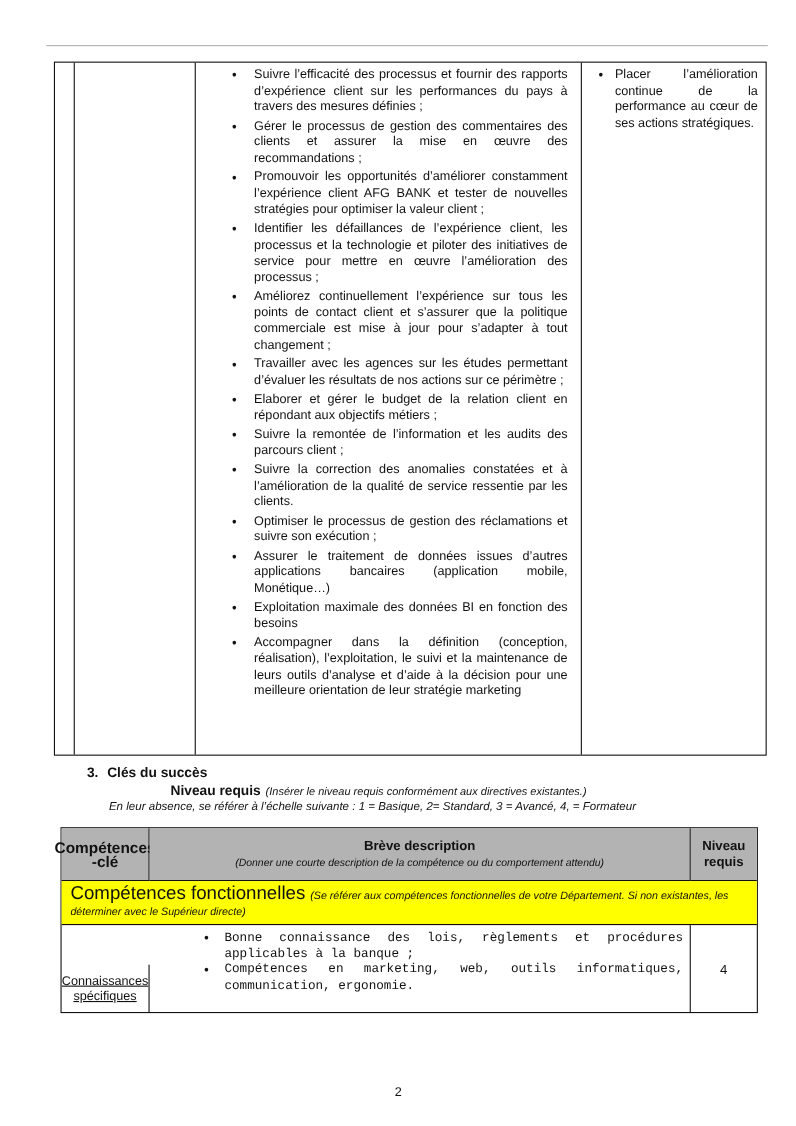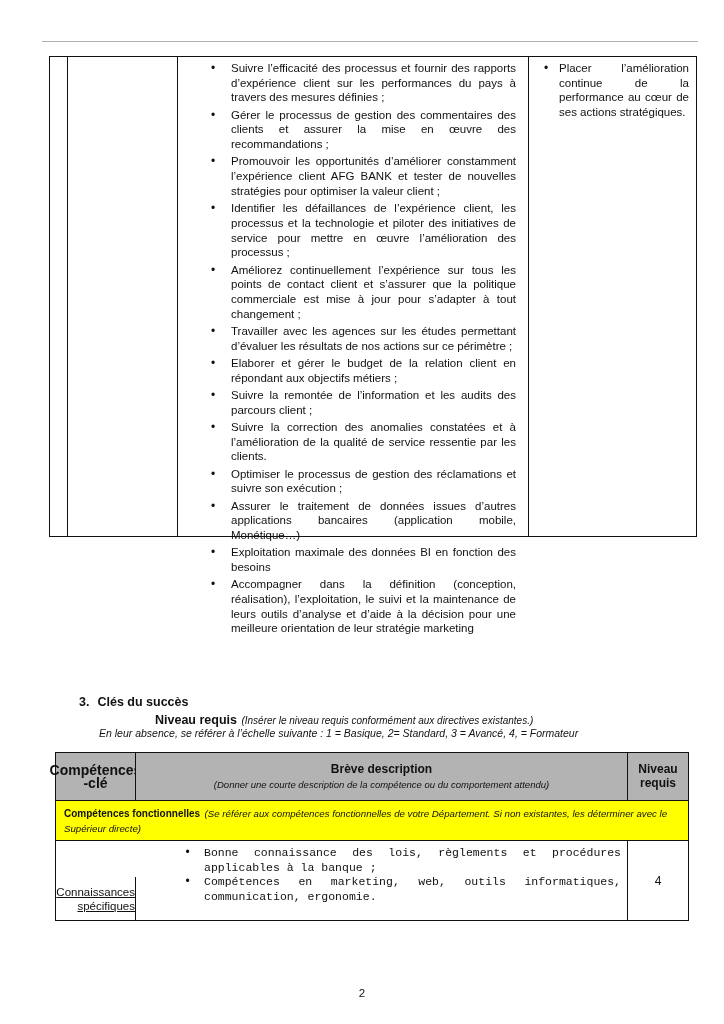--- a/index.html
+++ b/index.html
@@ -4,21 +4,21 @@
 <style>
   * { box-sizing: border-box; margin: 0; padding: 0; }
   html, body { width: 724px; height: 1024px; background: #ffffff; }
   body { font-family: "Liberation Sans", sans-serif; color: #111; position: relative; }
   .page { position: relative; width: 724px; height: 1024px; background: #fff; overflow: hidden; }
 
   
   .page-top-rule { position: absolute; left: 42px; top: 41px; width: 656px; height: 1px; background: #b0b0b0; }
 
   
-  .resp-table { position: absolute; left: 49px; top: 56px; width: 648px; height: 481px;
+  .resp-table { position: absolute; left: 49px; top: 56px; width: 648px; height: 631px;
                 border: 1px solid #111; display: flex; }
   .resp-col { border-right: 1px solid #111; height: 100%; }
   .resp-col:last-child { border-right: none; }
   .resp-col-1 { width: 18px; }
   .resp-col-2 { width: 110px; }
   .resp-col-3 { width: 351px; padding: 4px 12px 0 31px; }
   .resp-col-4 { width: 167px; padding: 4px 7px 0 13px; }
 
   ul.doc-bullets { list-style: none; }
   ul.doc-bullets li { position: relative; padding-left: 22px; text-align: justify;
@@ -42,24 +42,24 @@
   .comp-cell { border-right: 1px solid #111; border-bottom: 1px solid #111; }
   .comp-cell.last-col { border-right: none; }
   .comp-cell.last-row { border-bottom: none; }
 
   .hdr-cell { background: #b3b3b3; display: flex; flex-direction: column; align-items: center; justify-content: center; text-align: center; }
   .hdr-title { font-weight: bold; font-size: 12px; line-height: 13.5px; }
   .hdr-competences { font-weight: bold; font-size: 14px; line-height: 13px; padding: 0 2px; }
   .hdr-note { font-style: italic; font-size: 9.5px; margin-top: 2px; }
 
   .func-row { grid-column: 1 / -1; background: #ffff00; padding: 4px 8px 0 8px; line-height: 13px; }
-  .func-title { font-weight: bold; font-size: 10px; margin-top: 20px; }
+  .func-title { font-weight: normal; font-size: 17px; margin-top: 20px; }
   .func-note { font-style: italic; font-size: 9.7px; }
 
-  .name-cell { display: flex; align-items: center; justify-content: center; text-align: right; margin-top: 36px; }
+  .name-cell { display: flex; align-items: center; justify-content: center; text-align: center; margin-top: 36px; }
   .name-cell span { text-decoration: underline; font-size: 11.5px; line-height: 14px; }
   .desc-cell { padding: 5px 6px 0 46px; }
   .desc-cell ul.doc-bullets li { margin-bottom: 0; font-family: Liberation Mono, monospace; }
   .level-cell { display: flex; align-items: center; justify-content: center; font-size: 12px; }
 
   
   .page-number { position: absolute; left: 0; top: 987px; width: 724px; text-align: center; font-size: 11.5px; }
 </style>
 </head>
 <body>

